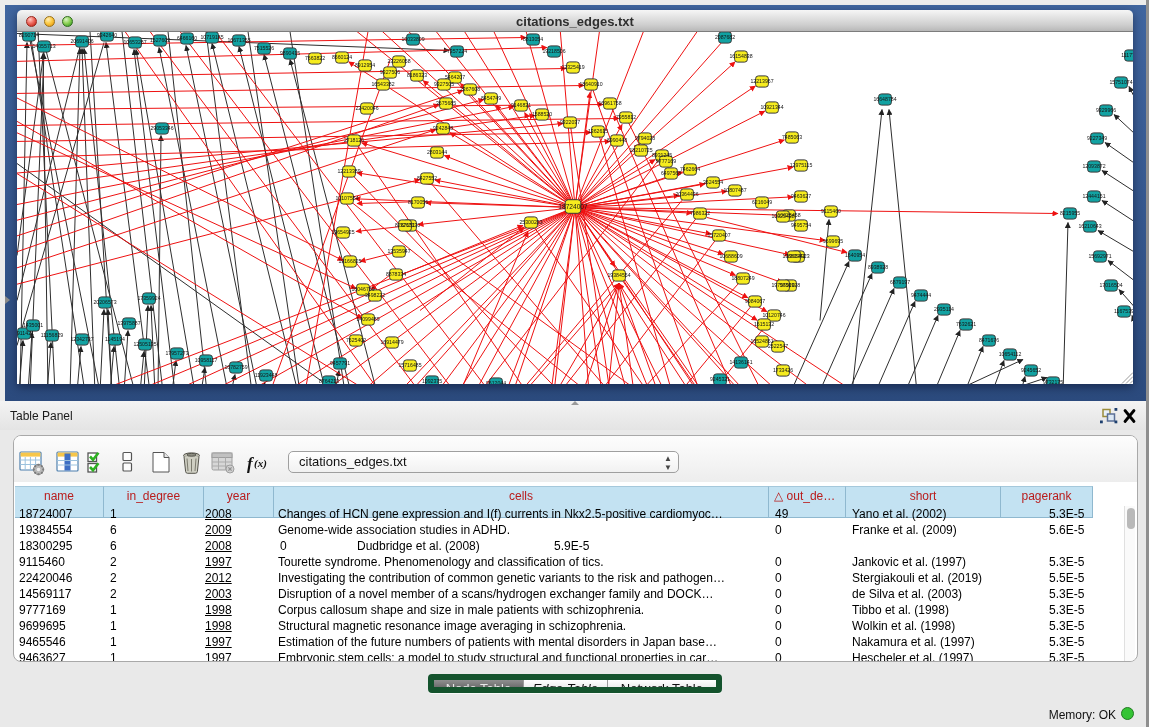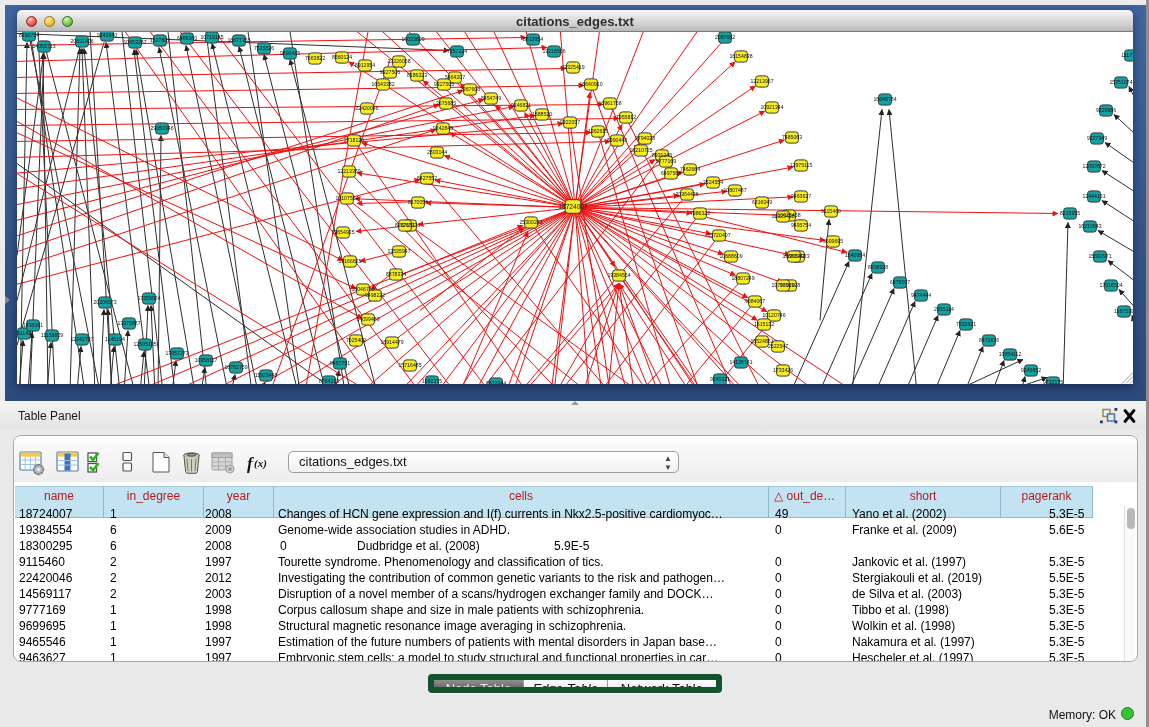--- a/index.html
+++ b/index.html
@@ -11,33 +11,33 @@
 #titlebar .title { position:absolute; width:100%; text-align:center; top:4px; font-size:13px; font-weight:bold; color:#2e2e2e; }
 .tl { position:absolute; top:5.5px; width:11px; height:11px; border-radius:50%; }
 #tl-r { left:9px; background:radial-gradient(circle at 35% 28%, #ffc9c4, #ee6a5f 45%, #d03a2d 75%, #b12c21); border:1px solid #98251c;}
 #tl-y { left:27px; background:radial-gradient(circle at 35% 28%, #ffeeba, #fccb45 45%, #efa921 75%, #d7961c); border:1px solid #9a7017;}
 #tl-g { left:45px; background:radial-gradient(circle at 35% 28%, #d9f3c4, #8fd257 45%, #56ae35 75%, #3f8f28); border:1px solid #2f6b1d;}
 #canvas { position:absolute; left:0; top:22px; width:1116px; height:352px; background:#fff; overflow:hidden; }
 #sidearrow { position:absolute; left:0px; top:291px; width:0; height:0; border-top:4px solid transparent; border-bottom:4px solid transparent; border-left:5px solid #8a8a8a; }
 
 #bottom { position:absolute; left:0; top:401px; width:1146px; height:326px; background:#e9e9e9; }
 #tp-bar { position:absolute; left:0; top:0; width:100%; height:29px; background:linear-gradient(#f3f3f3,#e4e4e4); }
-#tp-bar .t { position:absolute; left:18px; top:8px; font-size:12px; color:#1a1a1a; }
+#tp-bar .t { position:absolute; left:10px; top:8px; font-size:12px; color:#1a1a1a; }
 #panelbox { position:absolute; left:13px; top:34px; width:1125px; height:227px; background:#fff; border:1.5px solid #a9a9a9; border-radius:8px; overflow:hidden; }
 #toolbar { position:absolute; left:0; top:0; width:100%; height:46px; background:linear-gradient(#fdfdfd,#ededed); }
 #combo { position:absolute; left:274px; top:15px; width:391px; height:22px; background:linear-gradient(#ffffff,#f1f1f1); border:1px solid #9f9f9f; border-radius:5px; font-size:13px; color:#111; line-height:20px; padding-left:10px; }
 #combo .st { position:absolute; right:6px; top:2px; font-size:8px; color:#444; line-height:9px; text-align:center; }
 #thead { position:absolute; left:1px; top:50px; height:32px; display:flex; font-size:12px; color:#b91c1c; }
 #thead .h { background:#c3e2f2; border-right:1px solid #8fb8cf; border-top:1px solid #a5c8db; border-bottom:1px solid #8fb8cf; text-align:center; line-height:19px; }
 #tbody { position:absolute; left:1px; top:70px; font-size:12px; color:#000; }
 .tr { display:flex; height:16px; line-height:16px; }
 .c { overflow:hidden; white-space:nowrap; }
 .c1 { width:89px; padding-left:4px; }
 .c2 { width:100px; padding-left:6px; }
-.c3 { width:70px; padding-left:1px; }
+.c3 { width:70px; padding-left:1px;text-decoration:underline; }
 .c4 { width:495px; padding-left:4px; }
 .c5 { width:77px; padding-left:6px; }
 .c6 { width:155px; padding-left:6px; }
 .c7 { width:92px; padding-left:8px;margin-left:40px; }
 #vscroll { position:absolute; right:2px; top:70px; width:11px; height:155px; background:#fafafa; border-left:1px solid #e0e0e0; }
 #vscroll .thumb { position:absolute; left:1.5px; top:2px; width:8px; height:21px; background:#b9b9b9; border-radius:4px; }
 #seg { position:absolute; left:428px; top:273px; width:294px; height:19px; border:6px solid #14532d; border-radius:4px; display:flex; font-size:13px; overflow:hidden; background:#fff; box-shadow:0 1px 0 rgba(255,255,255,.7); }
 #seg div { text-align:center; line-height:18px; }
 #seg .s1 { width:92px; background:linear-gradient(#8f8f8f,#6e6e6e); color:#e8e8e8; }
 #seg .s2 { width:88px; background:linear-gradient(#ffffff,#eeeeee); color:#111; border-left:1px solid #9b9b9b; border-right:1px solid #9b9b9b;font-style:italic; }

